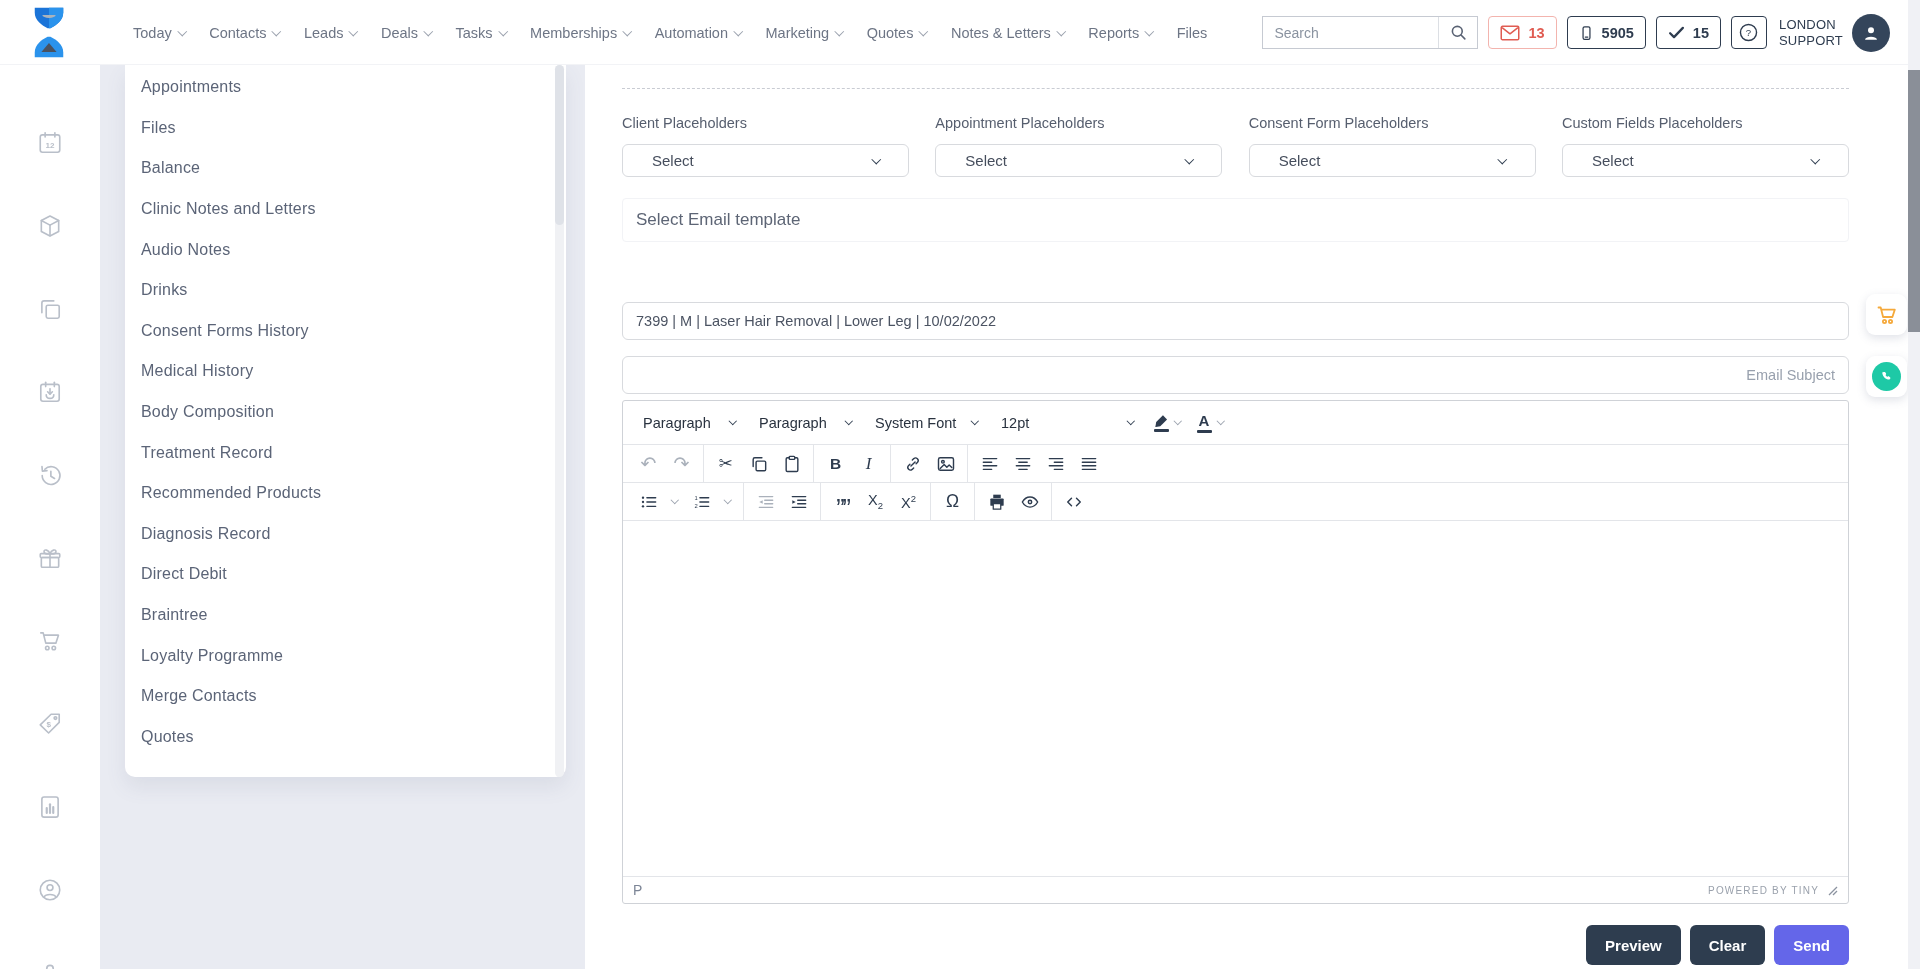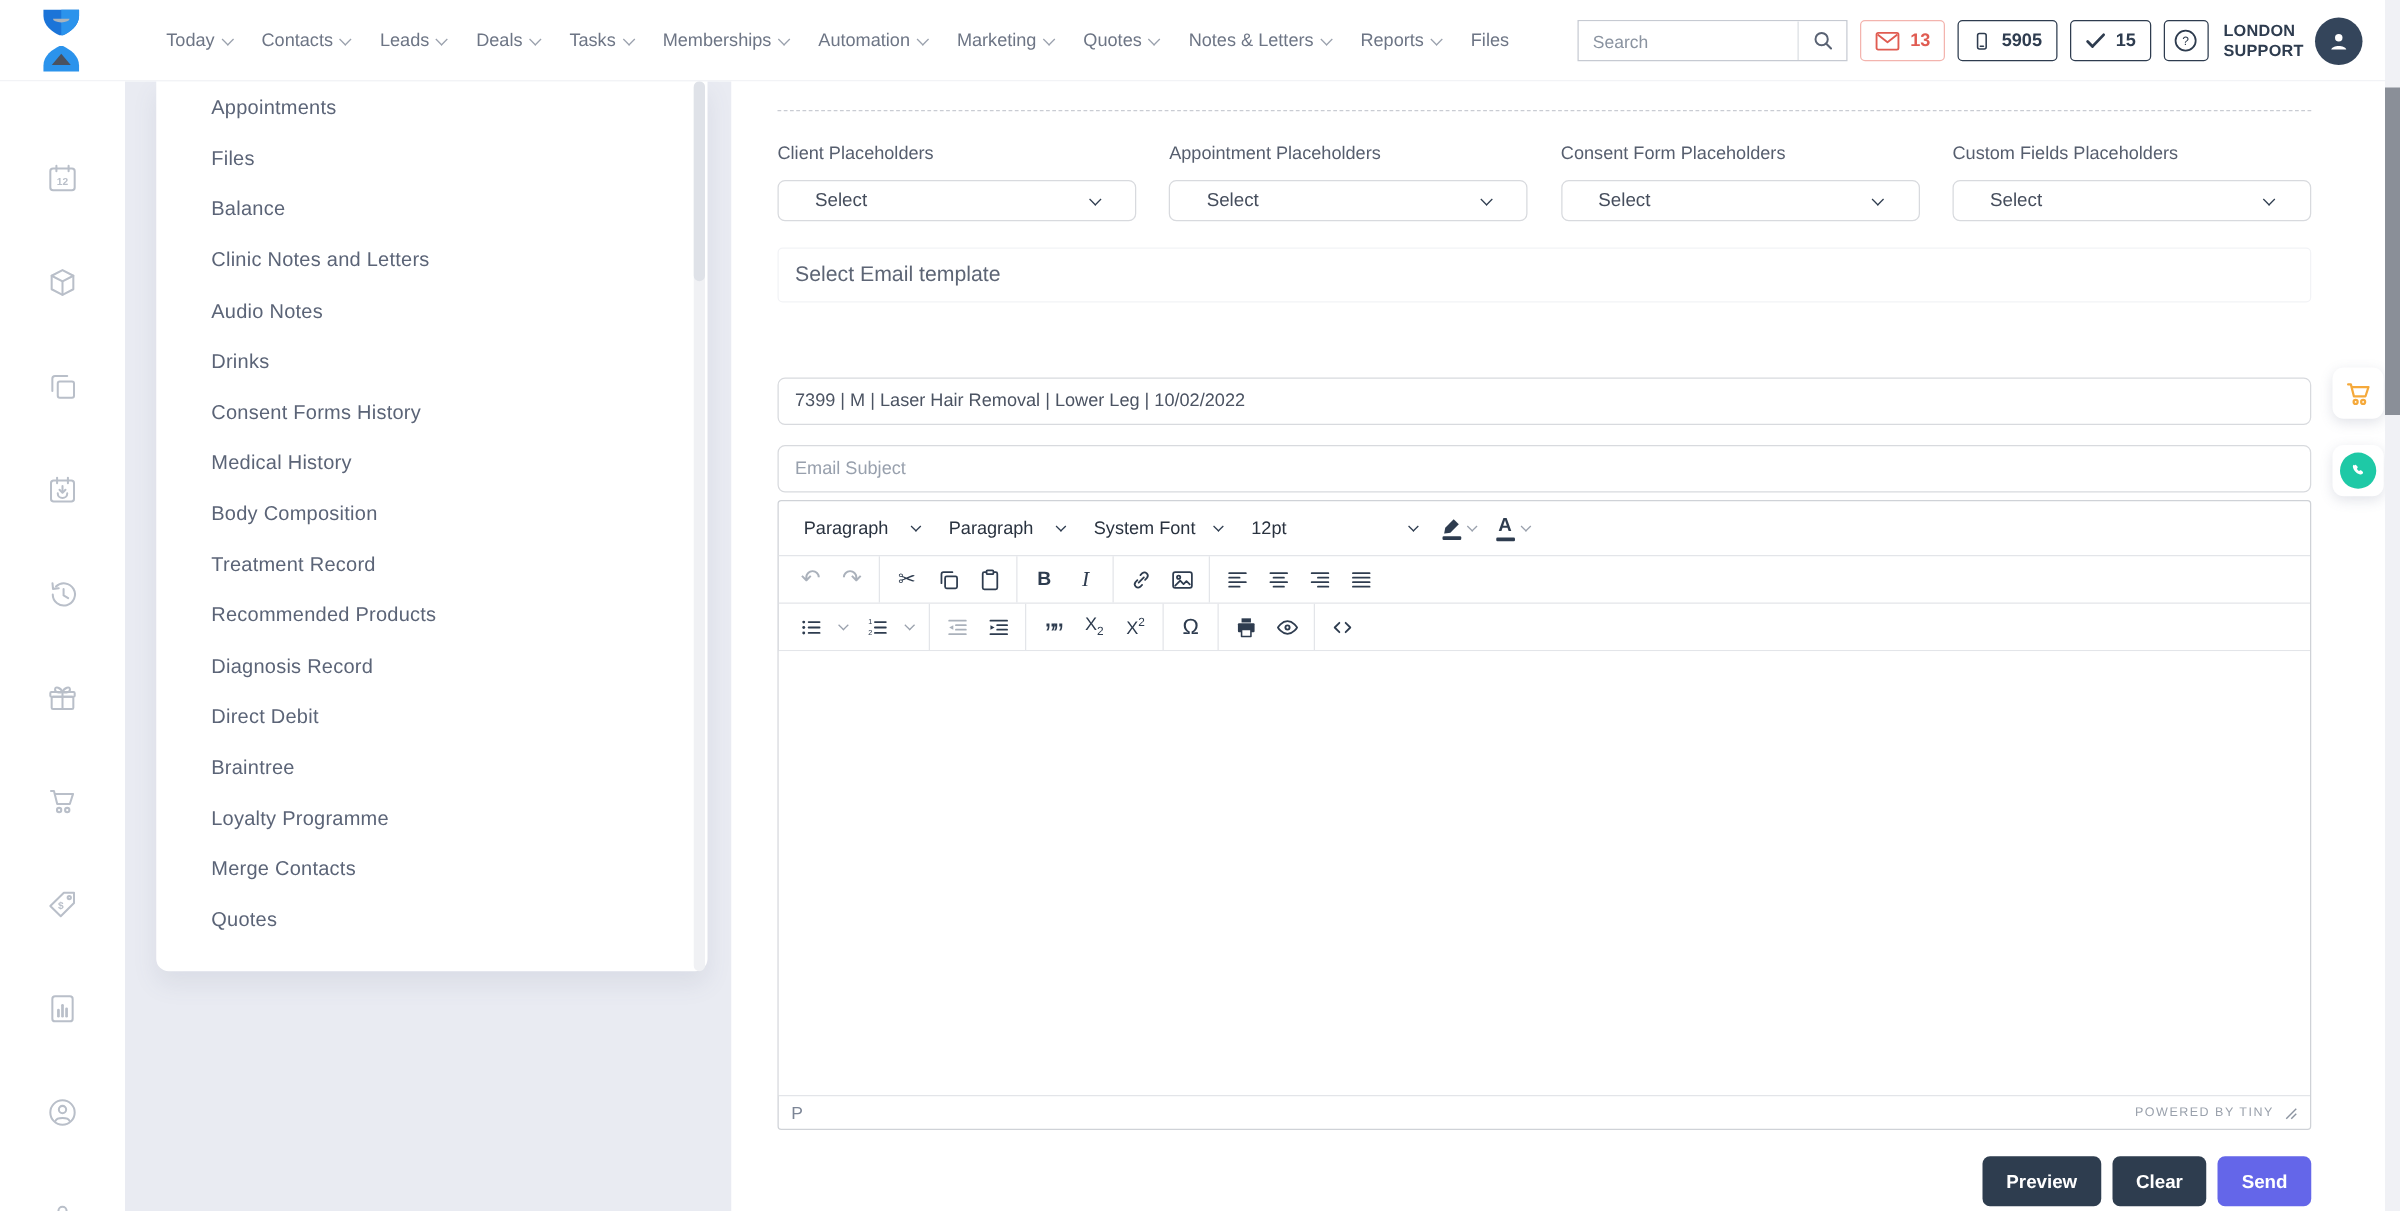--- a/index.html
+++ b/index.html
@@ -21,32 +21,32 @@
   .chev.sm{width:5.5px;height:5.5px}
   .nav-right{position:absolute;right:30px;top:0;height:65px;display:flex;align-items:center;gap:10px}
   .search-box{width:216px;height:33px;border:1px solid #c6cad2;border-radius:0;display:flex;align-items:stretch;overflow:hidden;background:#fff}
   .search-box input{flex:1;border:none;outline:none;padding:0 11px;font-size:14px;color:#444b57;min-width:0;font-family:inherit}
   .search-box input::placeholder{color:#8a93a0}
   .search-btn{width:39px;display:flex;align-items:center;justify-content:center;border-left:1px solid #dcdfe4;cursor:pointer;background:#fff}
   .badge{height:33px;border:1.5px solid #2e3c4f;border-radius:4px;display:flex;align-items:center;gap:8px;padding:0 11px;font-size:14.5px;font-weight:700;color:#2e3c4f;cursor:pointer;background:#fff}
   .badge.red{border-color:#f3b4ae;color:#e05c52}
   .help-box{width:36px;height:33px;border:1.5px solid #2e3c4f;border-radius:4px;display:flex;align-items:center;justify-content:center;cursor:pointer;background:#fff}
   .account{display:flex;align-items:center;gap:9px;margin-left:2px;cursor:pointer}
-  .account-name{font-size:13px;font-weight:700;color:#2e3c4f;line-height:1.2;letter-spacing:.2px}
+  .account-name{font-size:13px;font-weight:400;color:#2e3c4f;line-height:1.2;letter-spacing:.2px}
   .avatar{width:38px;height:38px;border-radius:50%;background:#34455b;display:flex;align-items:center;justify-content:center}
 
   
   .rail{position:absolute;left:0;top:65px;width:100px;bottom:0;background:#fff;display:flex;flex-direction:column;align-items:center;padding-top:65px;gap:57px;z-index:2}
   .rail-icon{width:26px;height:26px;cursor:pointer}
   .rail-icon svg{width:26px;height:26px}
 
   
   .graycol{position:absolute;left:100px;top:65px;width:485px;bottom:0;background:#e9ebf2;z-index:1}
   .menu-card{position:absolute;left:25px;top:0;width:441px;height:712px;background:#fff;border-radius:0 0 10px 10px;box-shadow:0 10px 20px rgba(90,100,130,.10);padding-top:2px}
-  .menu-item{height:40.6px;display:flex;align-items:center;padding-left:44px;font-size:16px;color:#5b6477;letter-spacing:.2px;cursor:pointer}
+  .menu-item{height:40.6px;display:flex;align-items:center;padding-left:16px;font-size:16px;color:#5b6477;letter-spacing:.2px;cursor:pointer}
   .menu-scroll{position:absolute;top:0;right:2px;width:9px;height:100%;background:#f0f1f4;border-radius:5px}
   .menu-scroll-thumb{position:absolute;top:0;left:0;width:9px;height:160px;background:#dfe2e8;border-radius:5px}
 
   
   .main{position:absolute;left:585px;top:65px;right:0;bottom:0;background:#fff}
   .content{position:absolute;left:37px;top:0;width:1227px;height:904px}
   .dash{position:absolute;left:0;top:23px;width:100%;border-top:1px dashed #c9ccd3}
   .ph-row{position:absolute;left:0;top:50px;width:100%;display:flex;justify-content:space-between}
   .ph-group{width:287px}
   .ph-label{font-size:14.5px;color:#565e6e;margin-bottom:13px}
@@ -363,21 +363,21 @@
         <div class="select">
             <span>Select</span>
             <span class="chev dark"></span>
           </div>
       </div>
     </div>
 
     <div class="link-row" style="top:133px">Select Email template</div>
 
     <input class="text-input" style="top: 237px;" value="7399 | M | Laser Hair Removal | Lower Leg | 10/02/2022">
-    <input class="text-input" style="top: 291px;" placeholder="Email Subject">
+    <input class="text-input" style="top: 291px; text-align: right;" placeholder="Email Subject">
 
     <div class="editor">
       <div class="tbar1">
         <div class="dropdown d1">
             <span>Paragraph</span>
             <span class="chev dark sm"></span>
           </div>
         <div class="dropdown d2">
             <span>Paragraph</span>
             <span class="chev dark sm"></span>

